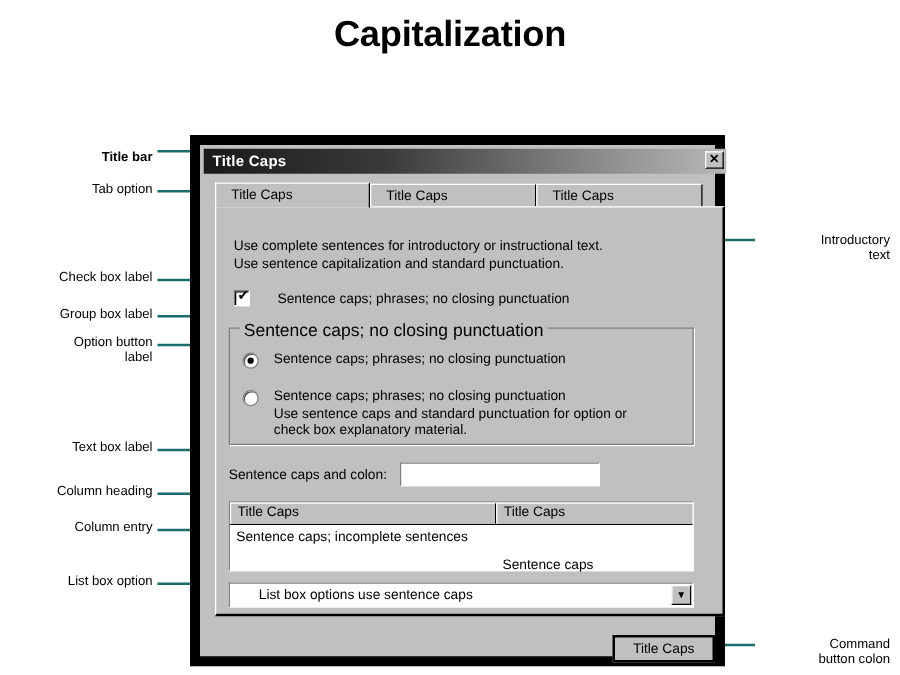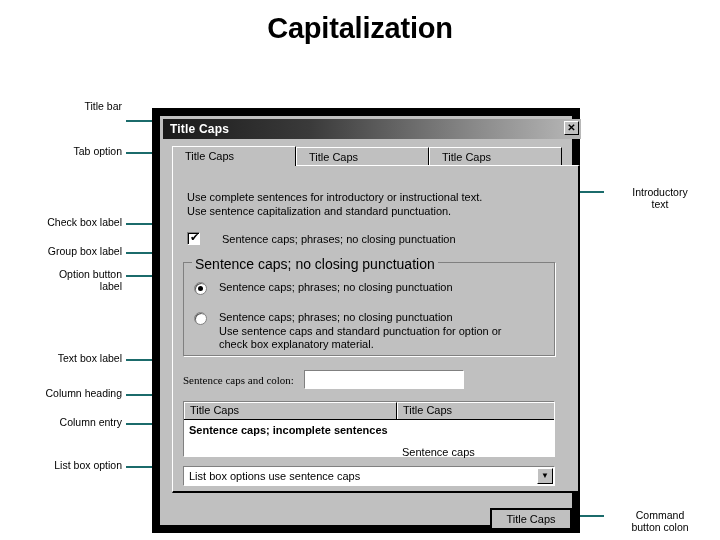--- a/index.html
+++ b/index.html
@@ -30,21 +30,21 @@
 
   
   .callout {
     position: absolute;
     font-size: 10.5px;
     color: #000000;
     line-height: 12px;
     white-space: pre-line;
   }
   .callout.right-align { text-align: right; }
-  .callout.left-align  { text-align: center; }
+  .callout.left-align  { text-align: right; }
 
   .leader {
     position: absolute;
     background: #1b6b6b;
     height: 2px;
   }
 
   
   #dialog {
     position: absolute;
@@ -262,21 +262,20 @@
   #textbox-row {
     position: absolute;
     left: 10px;
     top: 204px;
     display: flex;
     align-items: center;
   }
   #textbox-label {
     font-size: 11px;
     color: #000000;
-    font-family: Liberation Serif, serif;
   }
   #textbox-input {
     margin-left: 10px;
     width: 160px;
     height: 19px;
     background: #ffffff;
     border-top: 1px solid #808080;
     border-left: 1px solid #808080;
     border-right: 1px solid #ffffff;
     border-bottom: 1px solid #ffffff;
@@ -323,38 +322,39 @@
     display: flex;
     height: 20px;
     align-items: center;
   }
   .col-cell {
     font-size: 11px;
     color: #000000;
     padding-left: 5px;
     box-sizing: border-box;
   }
-  .col-cell.c1 { width: 213px; font-weight: bold; }
+  .col-cell.c1 { width: 213px; }
   .col-cell.c2 { width: 157px; margin-top: 44px; }
 
   
   #combobox {
     position: absolute;
     left: 10px;
     top: 300px;
     width: 372px;
     height: 20px;
     background: #ffffff;
     border-top: 1px solid #808080;
     border-left: 1px solid #808080;
     border-right: 1px solid #ffffff;
     border-bottom: 1px solid #ffffff;
     box-sizing: border-box;
     display: flex;
     align-items: center;
+    padding-left: 18px;
   }
   #combobox-text {
     font-size: 11px;
     color: #000000;
     padding-left: 5px;
     flex: 1;
   }
   #combobox-arrow {
     width: 16px;
     height: 16px;
@@ -389,21 +389,21 @@
     display: flex;
     align-items: center;
     justify-content: center;
   }
 </style>
 </head>
 <body>
 
 <div id="slide-title">Capitalization</div>
 
-<div class="callout right-align" style="left:40px; top:100px; width:82px;">Title bar</div>
+<div class="callout right-align" style="left:40px; top:120px; width:82px;font-weight:bold;">Title bar</div>
 <div class="leader" style="left:126px; top:120px; width:42px;"></div>
 
 <div class="callout right-align" style="left:40px; top:145px; width:82px;">Tab option</div>
 <div class="leader" style="left:126px; top:152px; width:48px;"></div>
 
 <div class="callout right-align" style="left:20px; top:216px; width:102px;">Check box label</div>
 <div class="leader" style="left:126px; top:223px; width:50px;"></div>
 
 <div class="callout right-align" style="left:16px; top:245px; width:106px;">Group box label</div>
 <div class="leader" style="left:126px; top:252px; width:56px;"></div>

